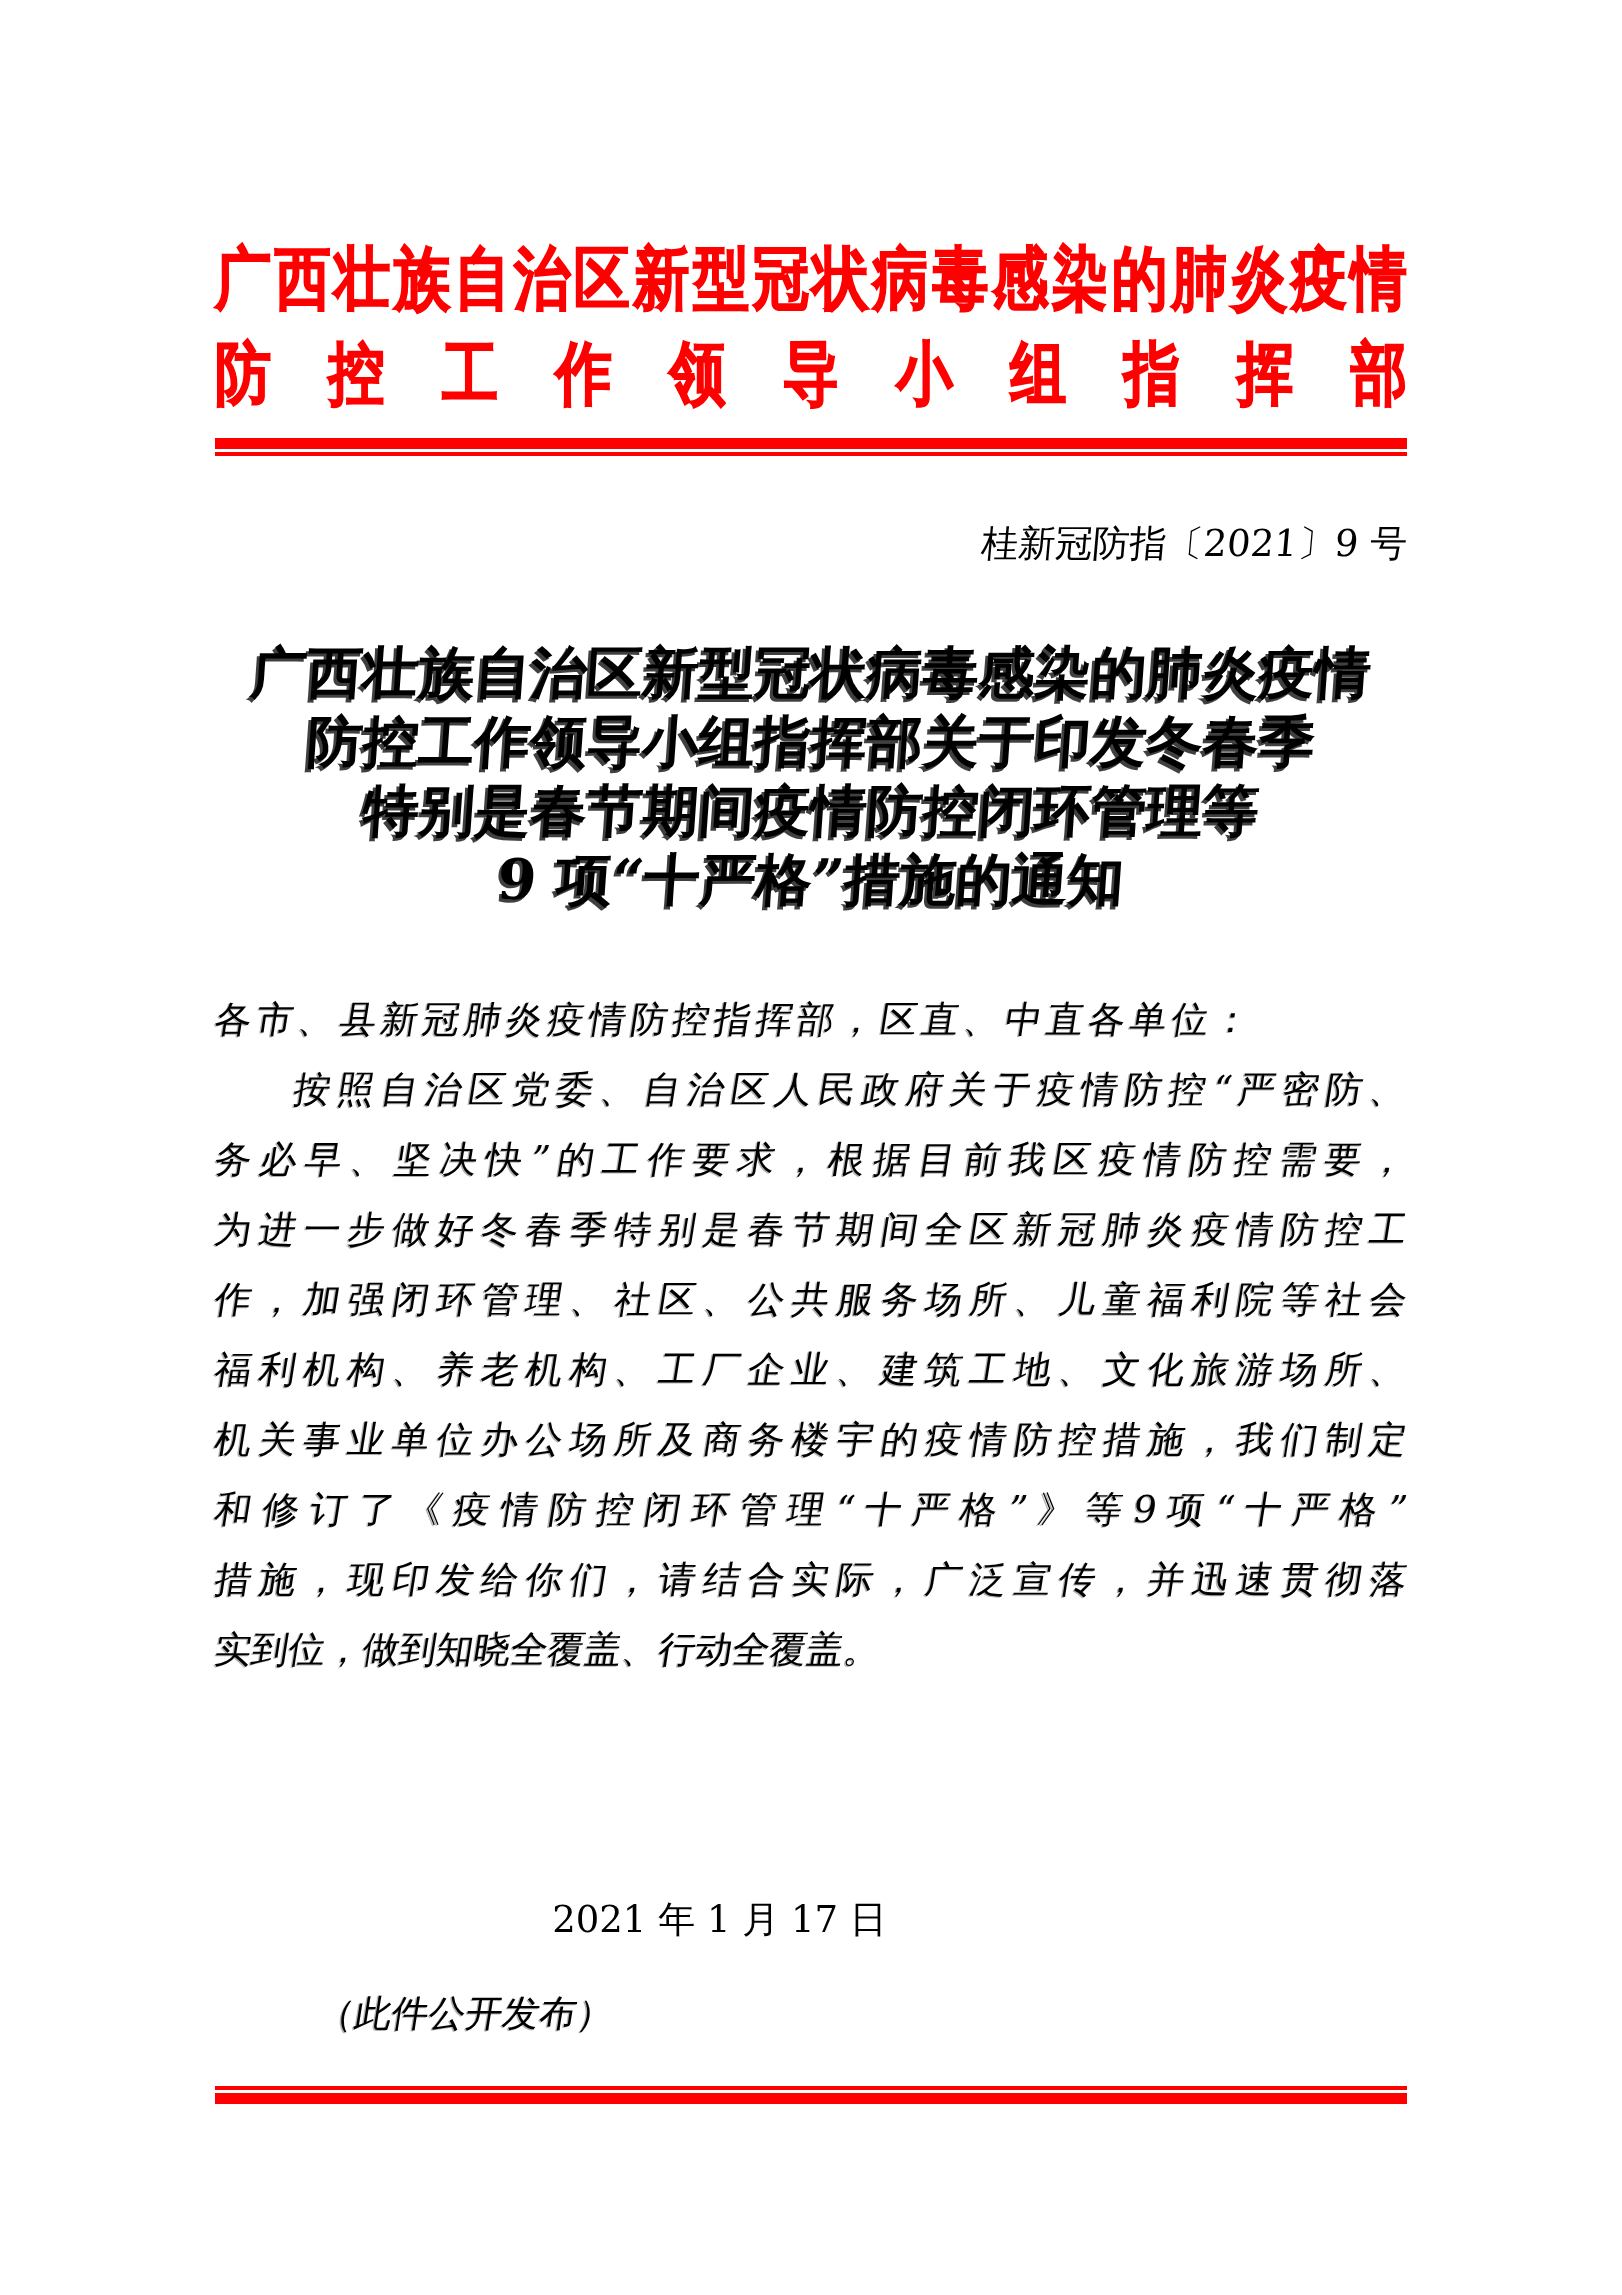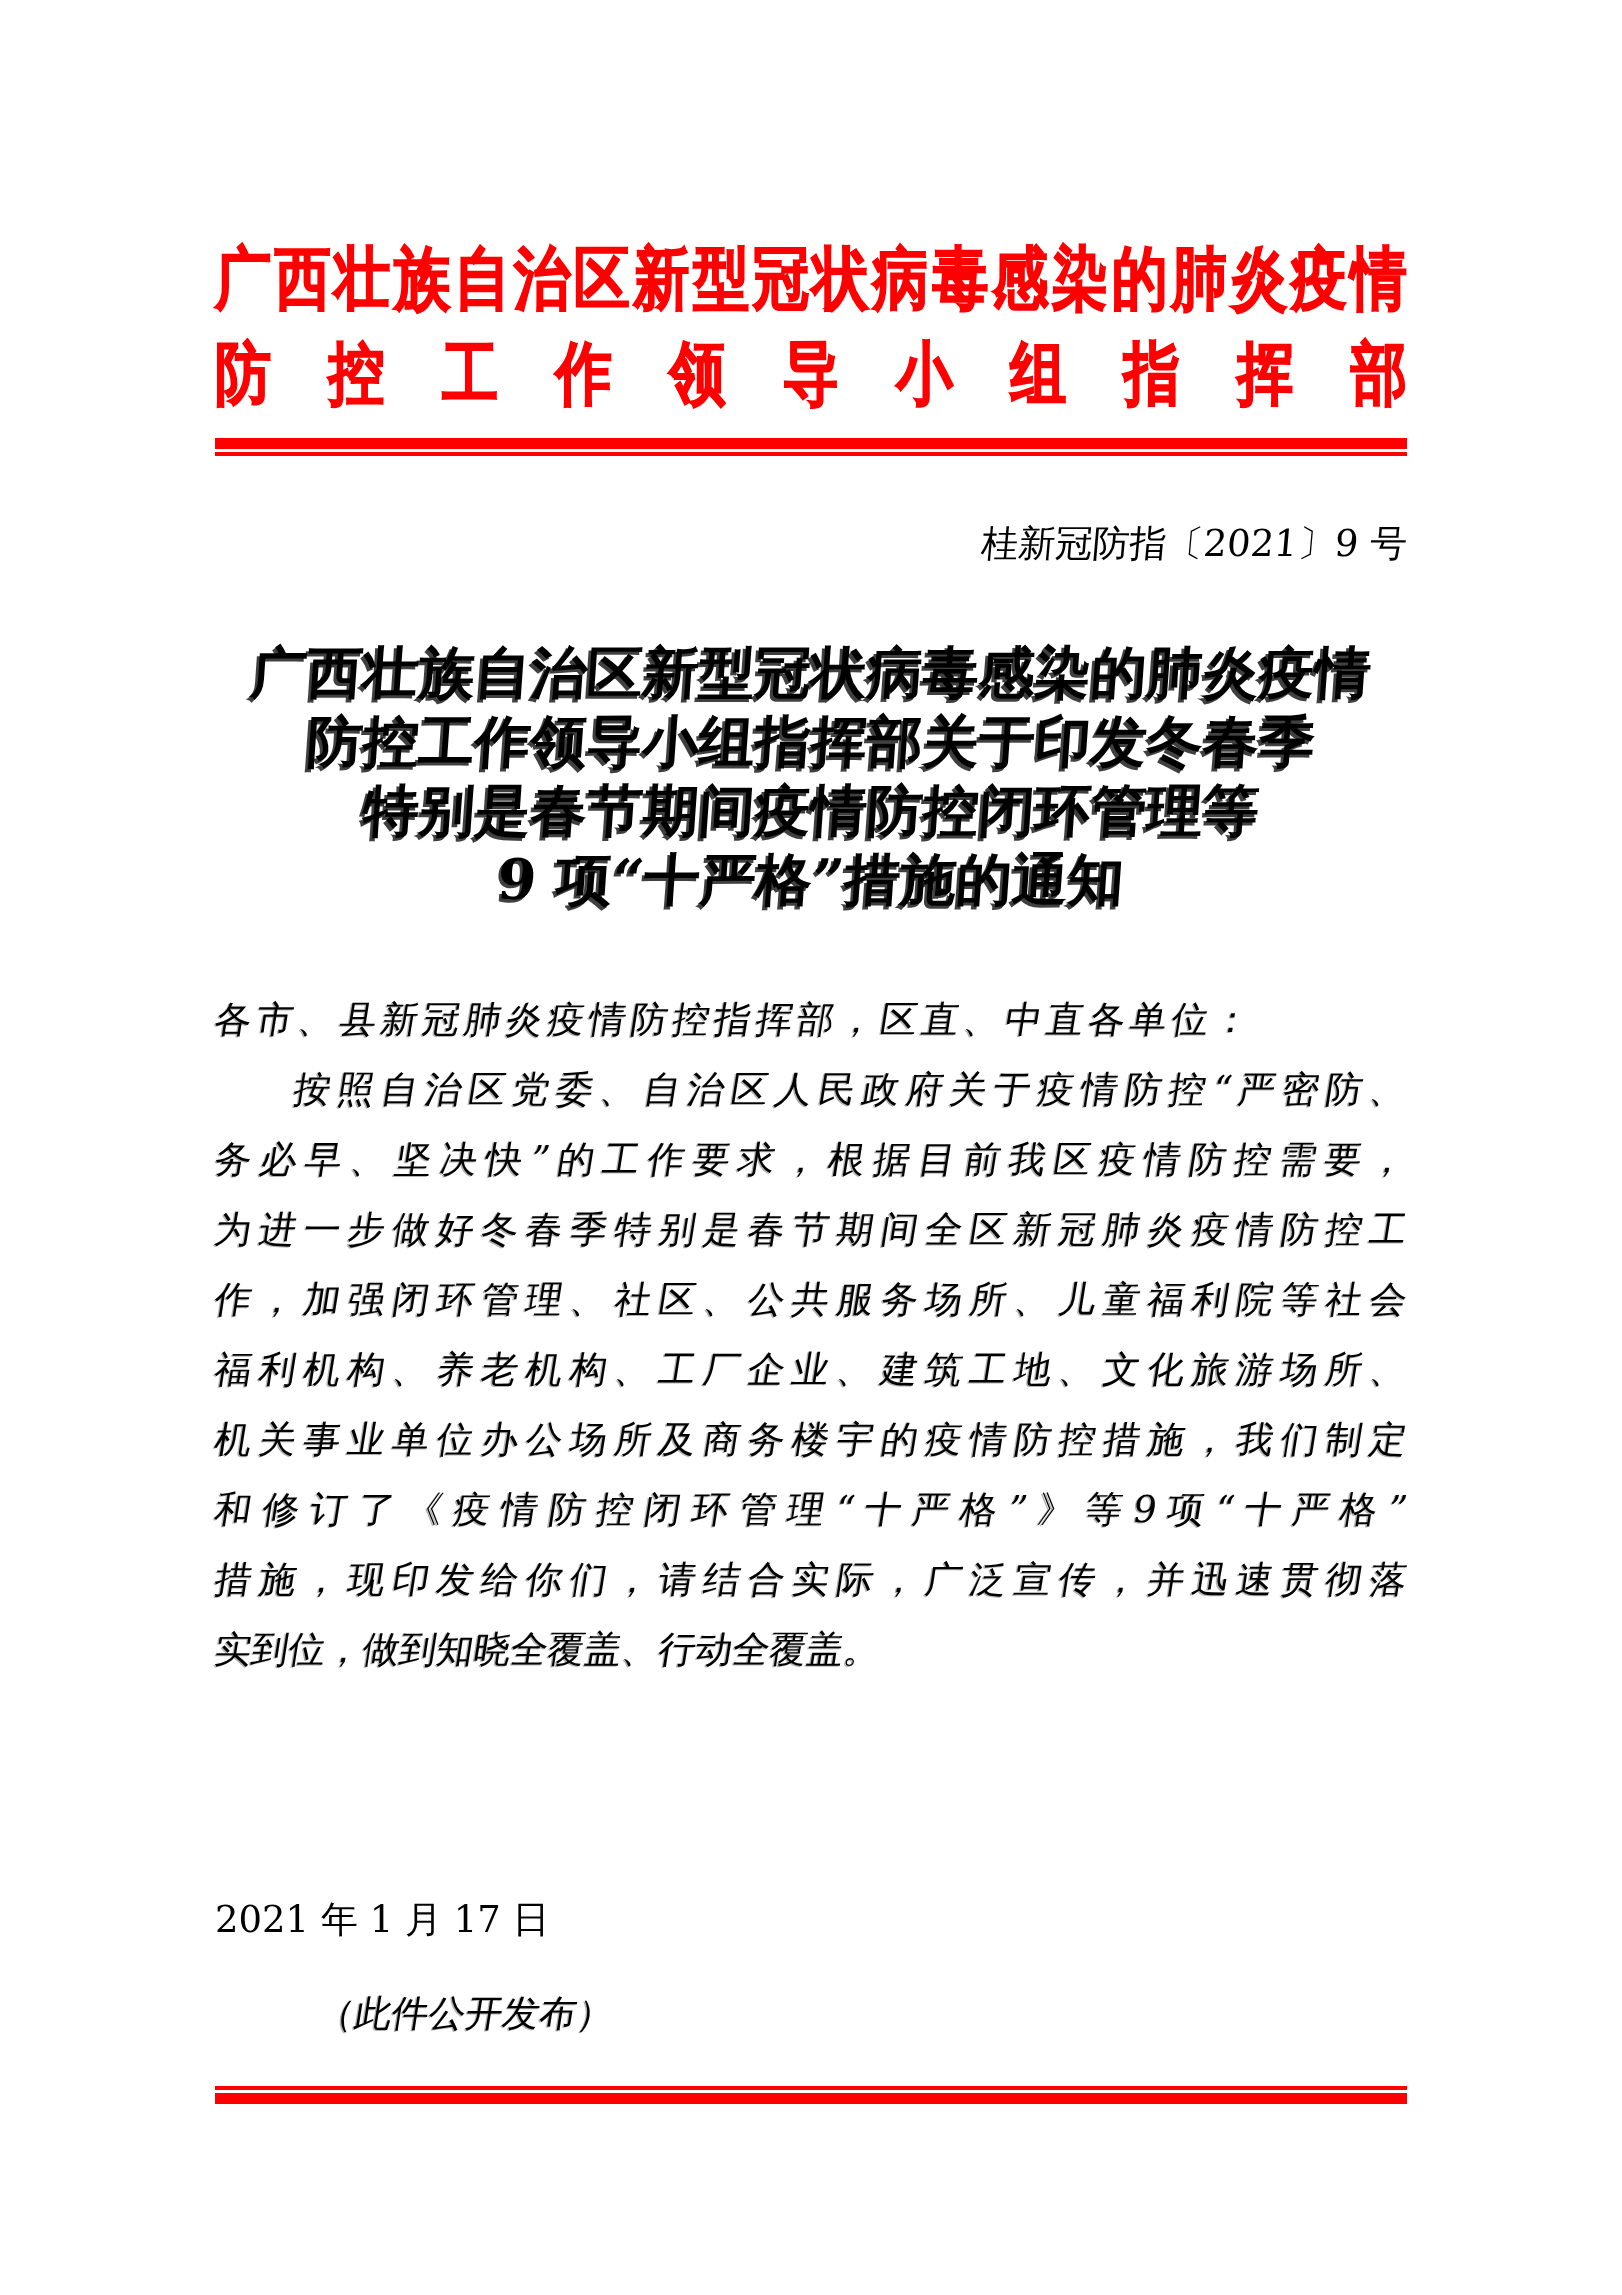--- a/index.html
+++ b/index.html
@@ -101,21 +101,21 @@
   .indent { margin-left: 79px; }
 
   
   .issue-date {
     position: absolute;
     top: 1885px;
     left: 215px;
     width: 1192px;
     box-sizing: border-box;
     padding-right: 183px;
-    text-align: left;
+    text-align: center;
     font-size: 37px;
     line-height: 70px;
     white-space: nowrap;
   }
   .public-note {
     position: absolute;
     top: 1979px;
     left: 215px;
     width: 1192px;
     box-sizing: border-box;

